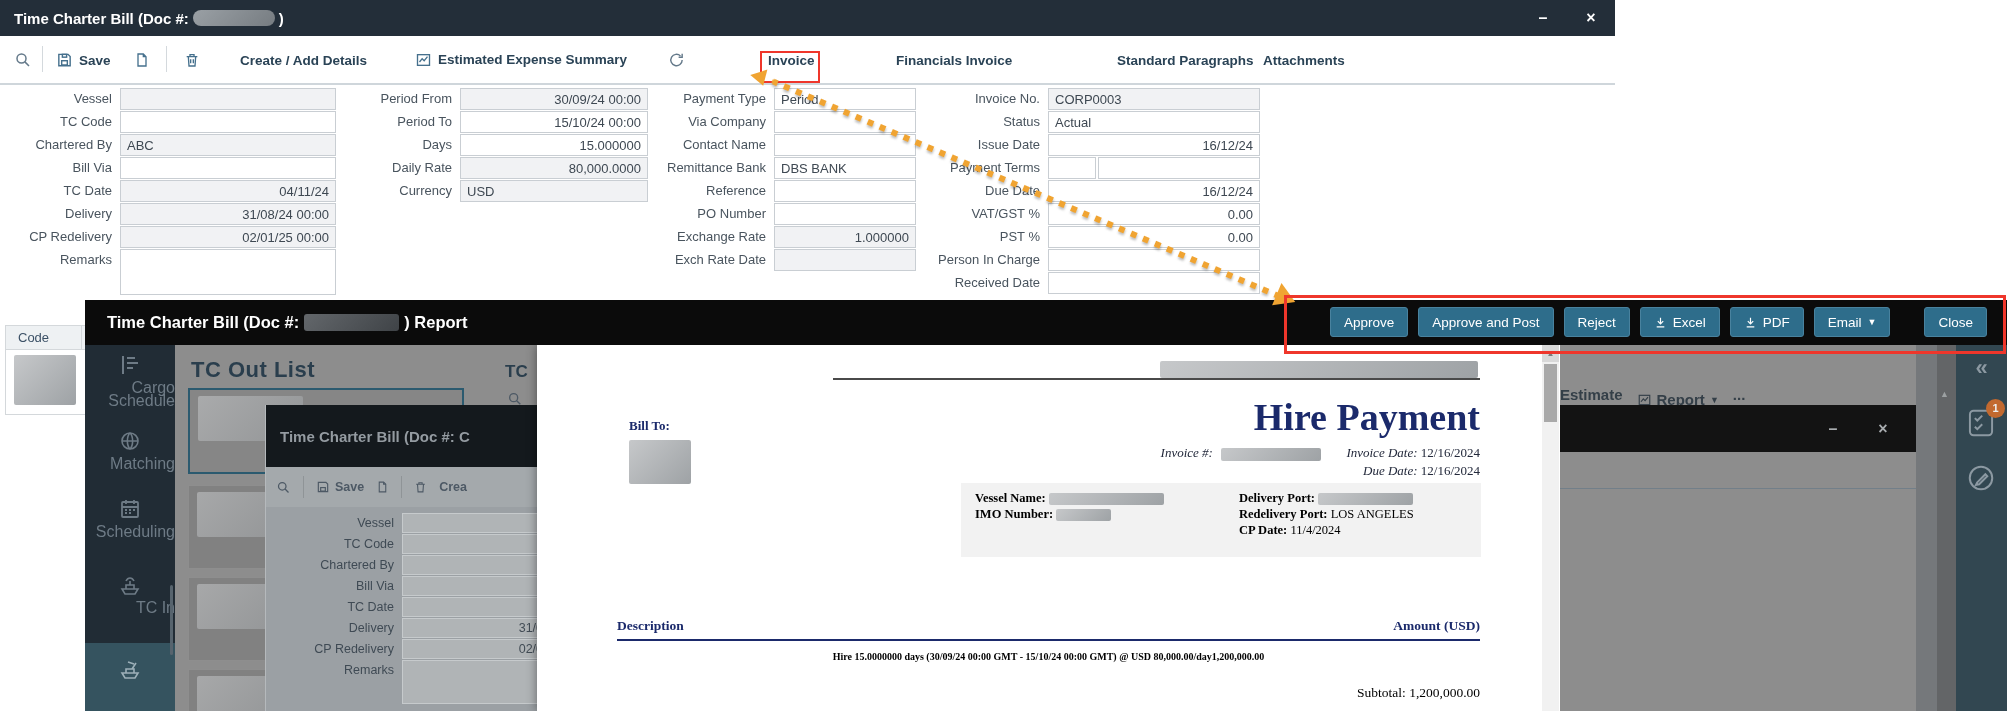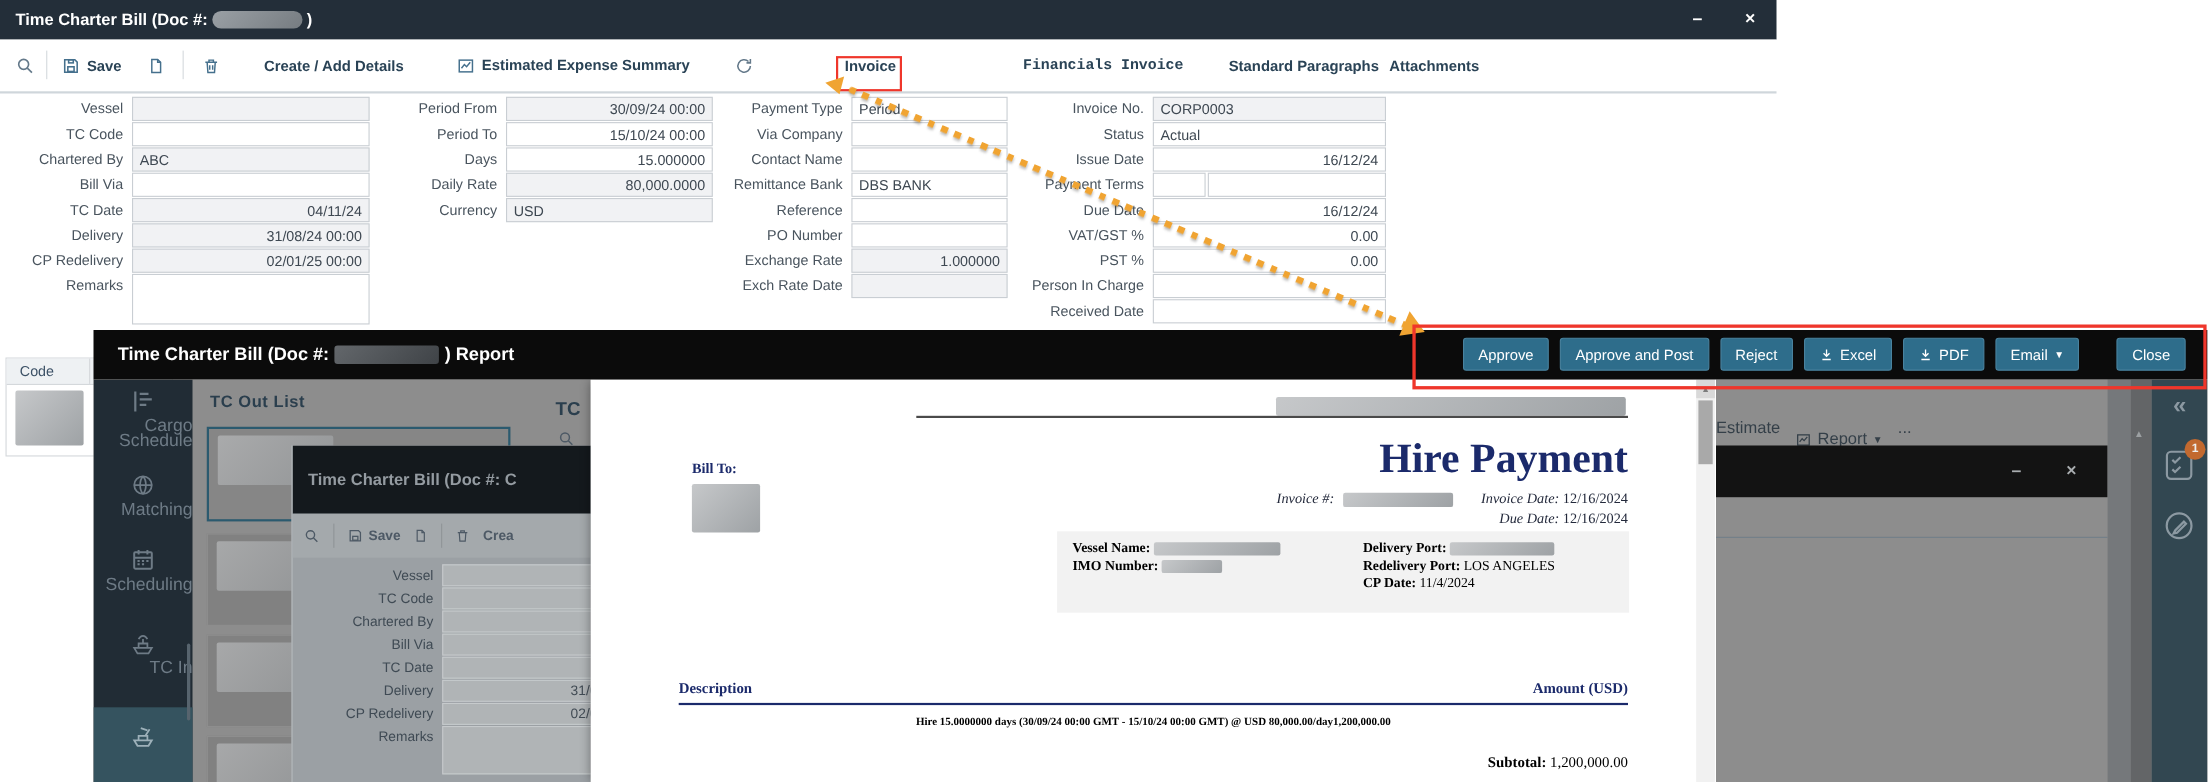--- a/index.html
+++ b/index.html
@@ -51,21 +51,21 @@
   .report-layer{position:absolute;left:0;top:0;width:2007px;height:711px;z-index:10;pointer-events:none;}
   .report-layer > *{pointer-events:auto;}
 
   
   .bg-left{position:absolute;left:85px;top:345px;width:452px;height:366px;background:#8d8d8d;overflow:hidden;}
   .tc-sidebar{position:absolute;left:0;top:0;width:90px;height:366px;background:#212c35;}
   .sb-item{position:absolute;left:0;width:90px;text-align:right;color:#6e7b86;font-size:16px;line-height:13px;}
   .sb-item svg{display:block;margin:0 auto 4px;}
   .sb-item.sel{background:#35535f;color:#9db0b9;height:68px;padding-top:14px;box-sizing:border-box;}
   .sb-scroll{position:absolute;right:2px;top:240px;width:3px;height:70px;background:#57646e;border-radius:2px;}
-  .tcout-title{position:absolute;left:106px;top:12px;font-size:15px;font-weight:bold;color:#2a3e4d;letter-spacing:.5px;}
+  .tcout-title{position:absolute;left:106px;top:12px;font-size:22px;font-weight:bold;color:#2a3e4d;letter-spacing:.5px;}
   .card{position:absolute;left:103px;width:272px;background:#818181;border:1px solid #8e8e8e;}
   .card.sel{border:2px solid #2b5a6f;background:#868686;}
   .card .blob{position:absolute;left:8px;top:6px;width:105px;height:45px;opacity:.55;}
   .tc-panel-title{position:absolute;left:420px;top:17px;font-size:17px;font-weight:bold;color:#2a3e4d;}
   .tc-panel-search{position:absolute;left:422px;top:46px;color:#4d5965;}
 
   
   .inner-dialog{position:absolute;left:180px;top:60px;width:290px;height:306px;background:#9ba0a4;
                 border-left:1px solid #b5b9bc;overflow:hidden;}
   .inner-title{height:62px;background:#14191d;color:#949ba1;font-weight:bold;font-size:15px;
@@ -76,22 +76,22 @@
   .inner-form{padding-top:6px;}
   .irow{display:flex;margin-bottom:1px;}
   .ilbl{width:128px;text-align:right;padding-right:8px;font-size:12.5px;color:#3f4a54;line-height:20px;}
   .ifield{height:20px;flex:1;background:#b0b4b6;border:1px solid #c6cacc;font-size:12.5px;color:#424c55;
           display:flex;align-items:center;padding:0 5px;box-sizing:border-box;}
   .ifield.ra{justify-content:flex-end;}
   .ifield.tall{height:44px;}
 
   
   .bg-right{position:absolute;left:1560px;top:345px;width:447px;height:366px;background:#8d8d8d;overflow:hidden;}
-  .est-bar{position:absolute;left:0;top:36px;display:flex;gap:14px;color:#343f48;
-           font-weight:normal;font-size:15px;}
+  .est-bar{position:absolute;left:0;top:36px;display:flex;align-items:center;gap:14px;color:#343f48;
+           font-weight:bold;font-size:15px;}
   .mini-window{position:absolute;left:-4px;top:60px;width:360px;height:47px;background:#131313;}
   .mini-window .winbtn{color:#a9adb0;height:47px;line-height:47px;}
   .mini-line{position:absolute;left:-4px;top:143px;width:360px;border-top:1px solid #727f89;}
   .strip1{position:absolute;left:356px;top:0;width:21px;height:366px;background:#75787b;}
   .strip2{position:absolute;left:377px;top:0;width:19px;height:366px;background:#636567;}
   .strip2 .arr{position:absolute;left:3px;top:44px;font-size:9px;color:#9ca0a2;}
   .rail{position:absolute;left:396px;top:0;width:51px;height:366px;background:#324751;color:#8c99a2;}
   .rail .chev{position:absolute;left:0;width:51px;top:10px;text-align:center;font-size:22px;font-weight:bold;}
   .rail .ric{position:absolute;left:10px;}
   .badge{position:absolute;left:30px;top:54px;width:19px;height:19px;border-radius:50%;background:#c2692f;
@@ -111,21 +111,21 @@
   .vbox{position:absolute;left:424px;top:138px;width:520px;height:74px;background:#f2f2f2;font-size:12.5px;}
   .vcol{position:absolute;top:7px;line-height:16px;}
   .vcol b{font-weight:bold;}
   .vcol .blob{height:12px;vertical-align:middle;}
   .desc-hdr{position:absolute;left:80px;right:65px;top:273px;display:flex;justify-content:space-between;
             font-weight:bold;font-size:13.5px;color:#1b2a6b;}
   .desc-line{position:absolute;left:80px;right:65px;top:294px;border-top:2px solid #1b2a6b;}
   .item-row{position:absolute;left:80px;right:65px;top:306px;display:flex;justify-content:center;
             font-size:10px;font-weight:bold;}
   .subtotal{position:absolute;right:65px;top:340px;font-size:13.5px;}
-  .subtotal b{font-weight:bold;}
+  .subtotal b{font-weight:normal;}
 
   .doc-scrollbar{position:absolute;left:1542px;top:345px;width:17px;height:366px;background:#f1f1f1;}
   .doc-scrollbar .btn{height:17px;background:#d9d9d9;text-align:center;font-size:8px;line-height:17px;color:#7c7c7c;}
   .doc-scrollbar .thumb{position:absolute;left:2px;top:19px;width:13px;height:58px;background:#a9a9a9;}
 
   
   .report-bar{position:absolute;left:85px;top:300px;width:1922px;height:45px;background:#0b0b0b;
               display:flex;align-items:center;}
   .report-bar .rtitle{color:#fff;font-weight:bold;font-size:16.5px;margin-left:22px;display:flex;
                       align-items:center;gap:5px;white-space:nowrap;}
@@ -206,21 +206,21 @@
           </svg>
         <span>Estimated Expense Summary</span>
       </span>
       <span class="tbi icon-gray" style="left:668px;">
         <svg width="17" height="17" viewBox="0 0 24 24" fill="none" stroke="currentColor" stroke-width="2">
             <path d="M20 12a8 8 0 1 1-2.4-5.7"></path>
             <path d="M20 3v5h-5"></path>
           </svg>
       </span>
       <span class="tbi" style="left:768px;">Invoice</span>
-      <span class="tbi" style="left:930px;font-family:Liberation Mono, monospace;">Financials Invoice</span>
+      <span class="tbi" style="left:896px;">Financials Invoice</span>
       <span class="tbi" style="left:1117px;">Standard Paragraphs</span>
       <span class="tbi" style="left:1263px;">Attachments</span>
     </div>
 
     <div class="fgroup g1">
       <div class="row">
           <span class="lbl">Vessel</span>
           <div class="field ro"></div>
         </div>
       <div class="row">

